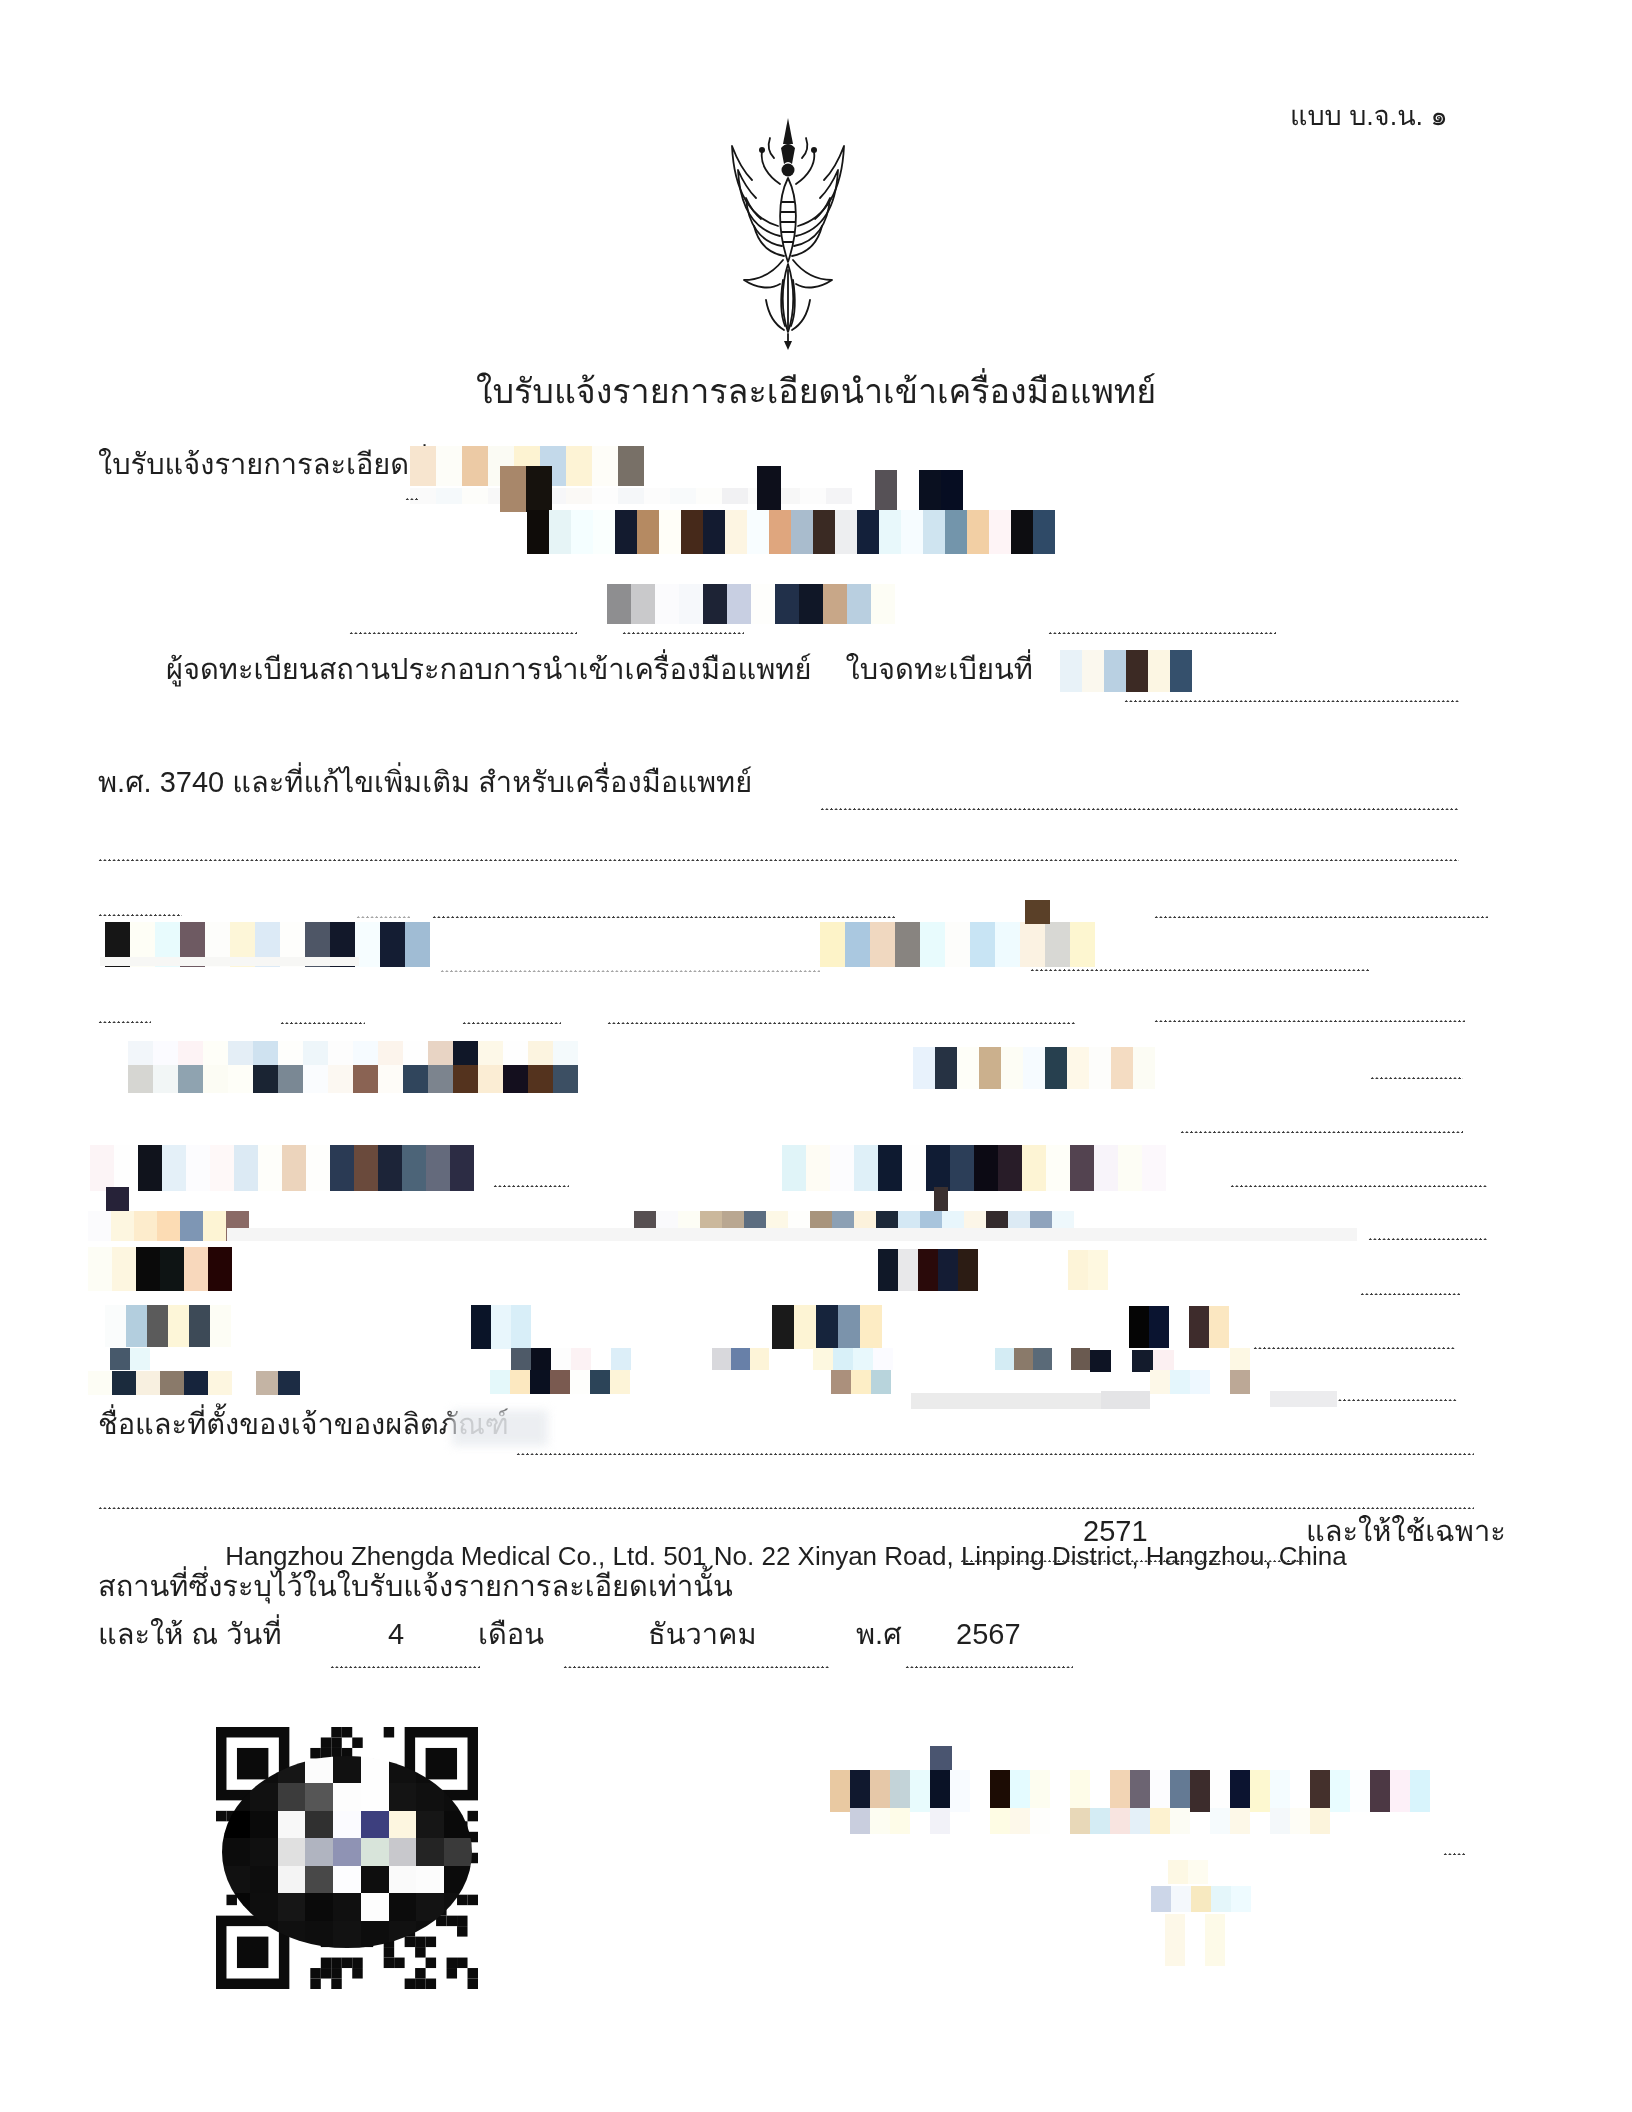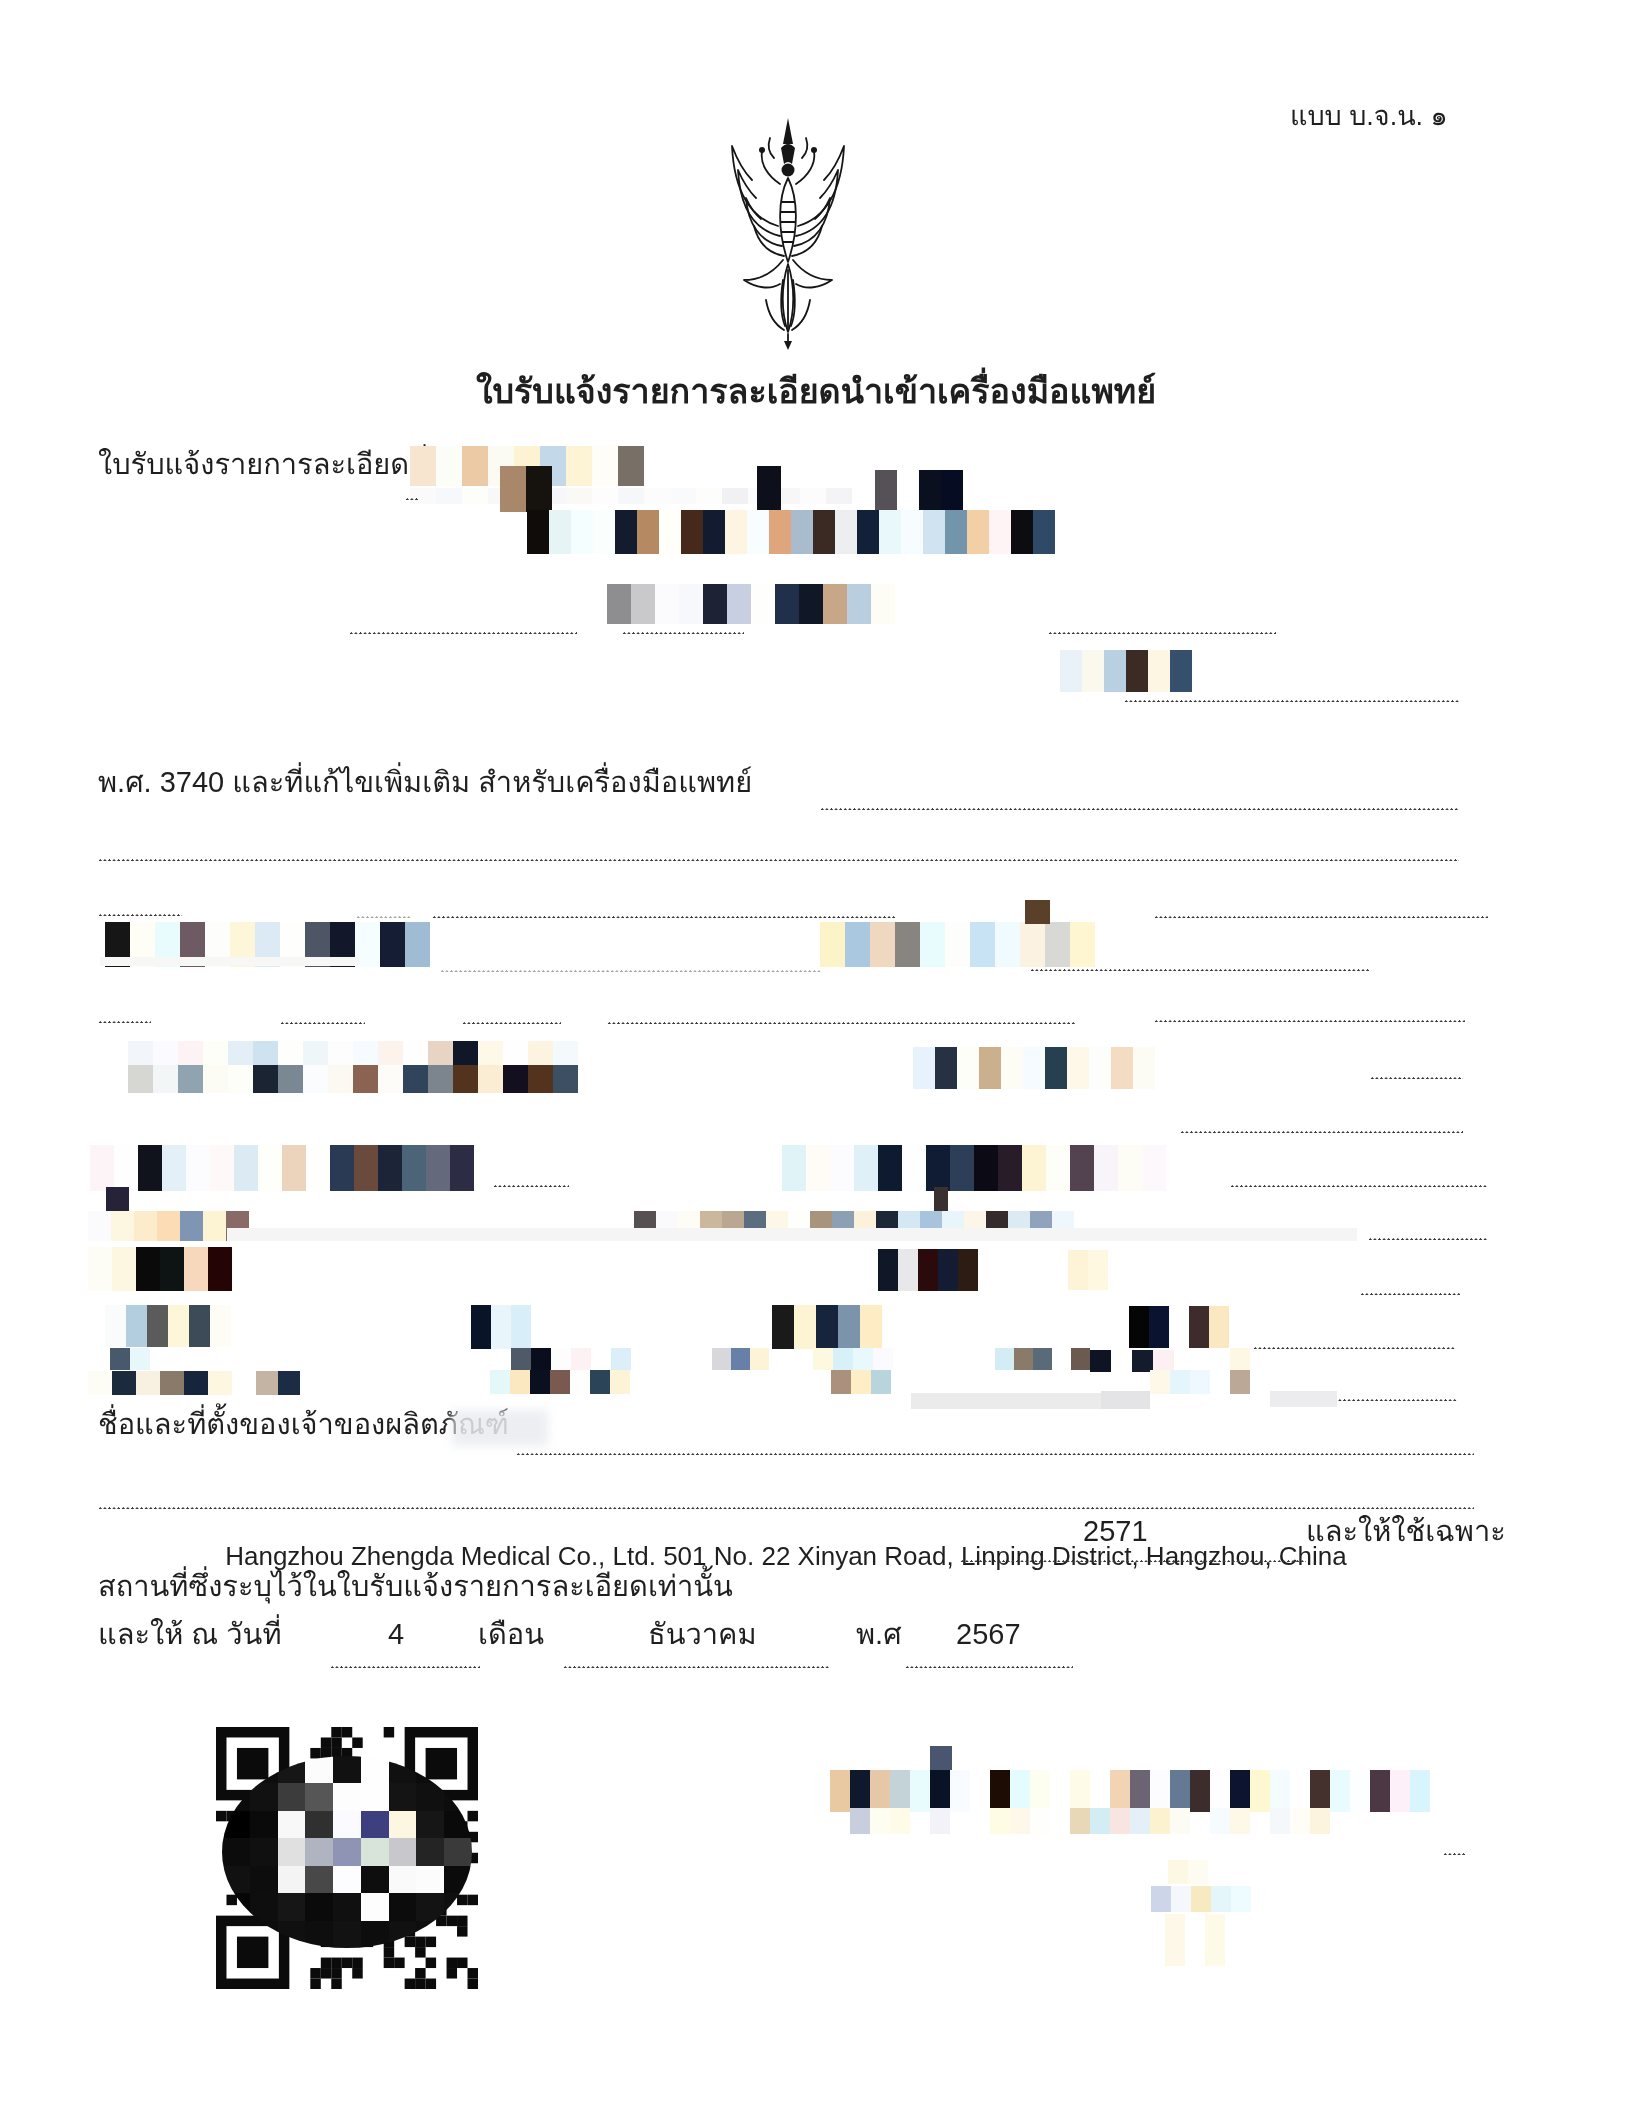--- a/index.html
+++ b/index.html
@@ -4,21 +4,21 @@
 <style>
   html,body{margin:0;padding:0;background:#9a9a9a;}
   .page{
     position:relative;width:1632px;height:2112px;margin:0 auto;
     background:#ffffff;overflow:hidden;
     font-family:"Liberation Sans","DejaVu Sans",sans-serif;
     color:#1f1f1f;
   }
   .abs{position:absolute;white-space:nowrap;}
   .thai{font-size:29px;line-height:1.25;}
-  .title{left:0;right:0;top:364px;text-align:center;font-size:34px;font-weight:bold;white-space:nowrap;}
+  .title{left:0;right:0;top:364px;text-align:center;font-size:34px;font-weight:normal;white-space:nowrap;}
   .redrow{position:absolute;}
   .redrow i{position:absolute;top:0;display:block;}
   .dot{
     position:absolute;height:3px;
     background-image:radial-gradient(circle,#3a3a3a 1.1px,transparent 1.35px);
     background-size:4.6px 3px;background-repeat:repeat-x;background-position:0 1px;
   }
   .dot.faint{opacity:.45;}
   .band{position:absolute;}
   .blurpatch{position:absolute;background:#e9ecf0;filter:blur(5px);opacity:.85;}
@@ -59,20 +59,24 @@
       <path d="M96 216 C86 210 80 198 78 186 M104 216 C114 210 120 198 122 186"></path>
       <path d="M100 220 L100 230"></path>
       <path d="M100 236 L96 227 L104 227 Z" fill="#161616" stroke="none"></path>
     </g>
   </svg>
 
   <div class="abs title">ใบรับแจ้งรายการละเอียดนำเข้าเครื่องมือแพทย์</div>
 
   <span class="abs thai" style="left:98px;top:446px">ใบรับแจ้งรายการละเอียดที่</span>
 
+  <div class="abs thai" style="left:166px;top:651px">
+    <span>ผู้จดทะเบียนสถานประกอบการนำเข้าเครื่องมือแพทย์</span>
+    <span style="margin-left:26px">ใบจดทะเบียนที่</span>
+  </div>
 
   <div class="abs thai" style="left:98px;top:764px">พ.ศ. 3740 และที่แก้ไขเพิ่มเติม  สำหรับเครื่องมือแพทย์</div>
 
 
   <div class="abs thai" style="left:98px;top:1406px">ชื่อและที่ตั้งของเจ้าของผลิตภัณฑ์</div>
 
   <div class="abs" style="left:98px;top:1541px;width:1376px;text-align:center;font-size:26px">Hangzhou Zhengda Medical Co., Ltd. 501 No. 22 Xinyan Road, Linping District, Hangzhou, China</div>
 
   <span class="abs thai" style="left:1083px;top:1513px">2571</span>
   <span class="abs thai" style="left:1306px;top:1513px">และให้ใช้เฉพาะ</span>

